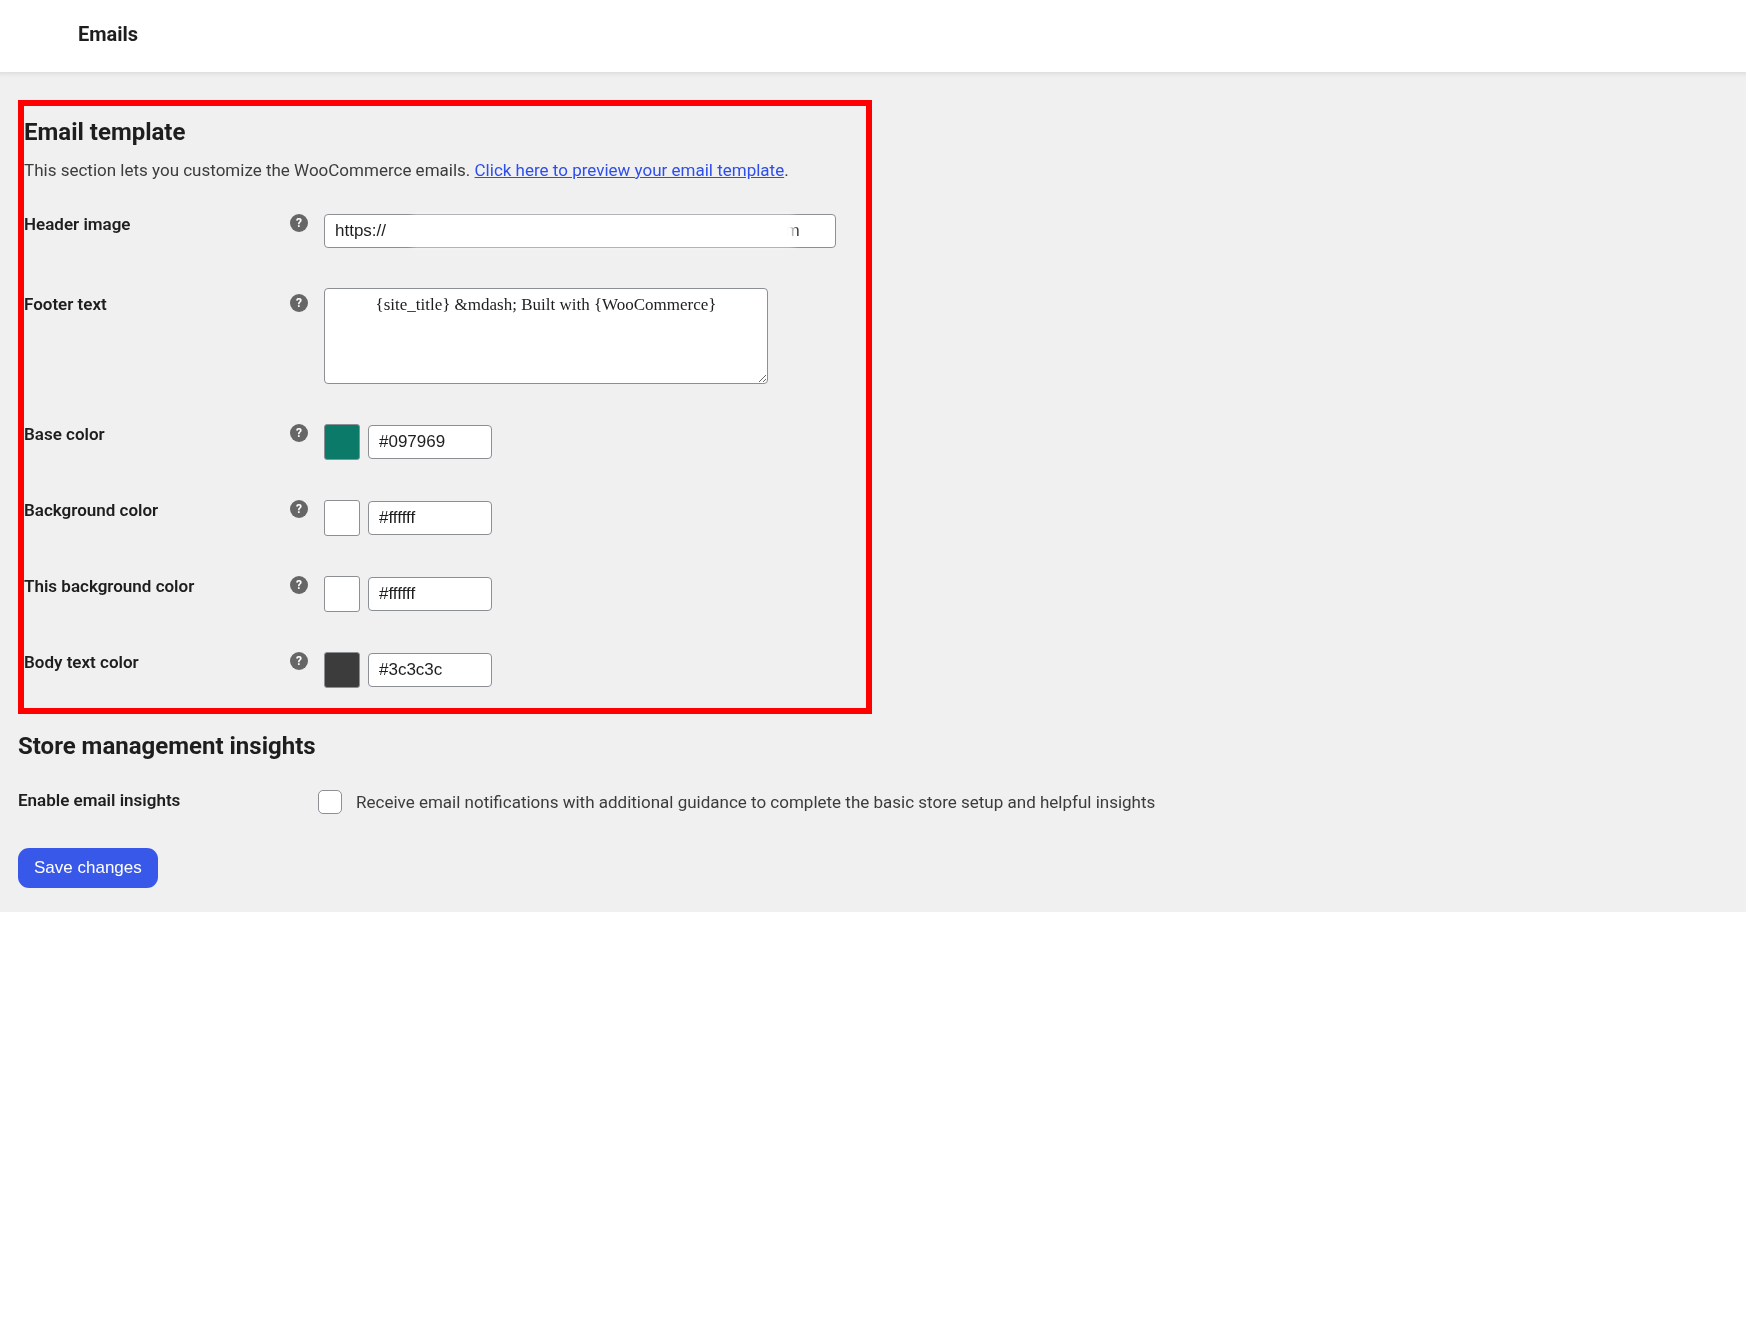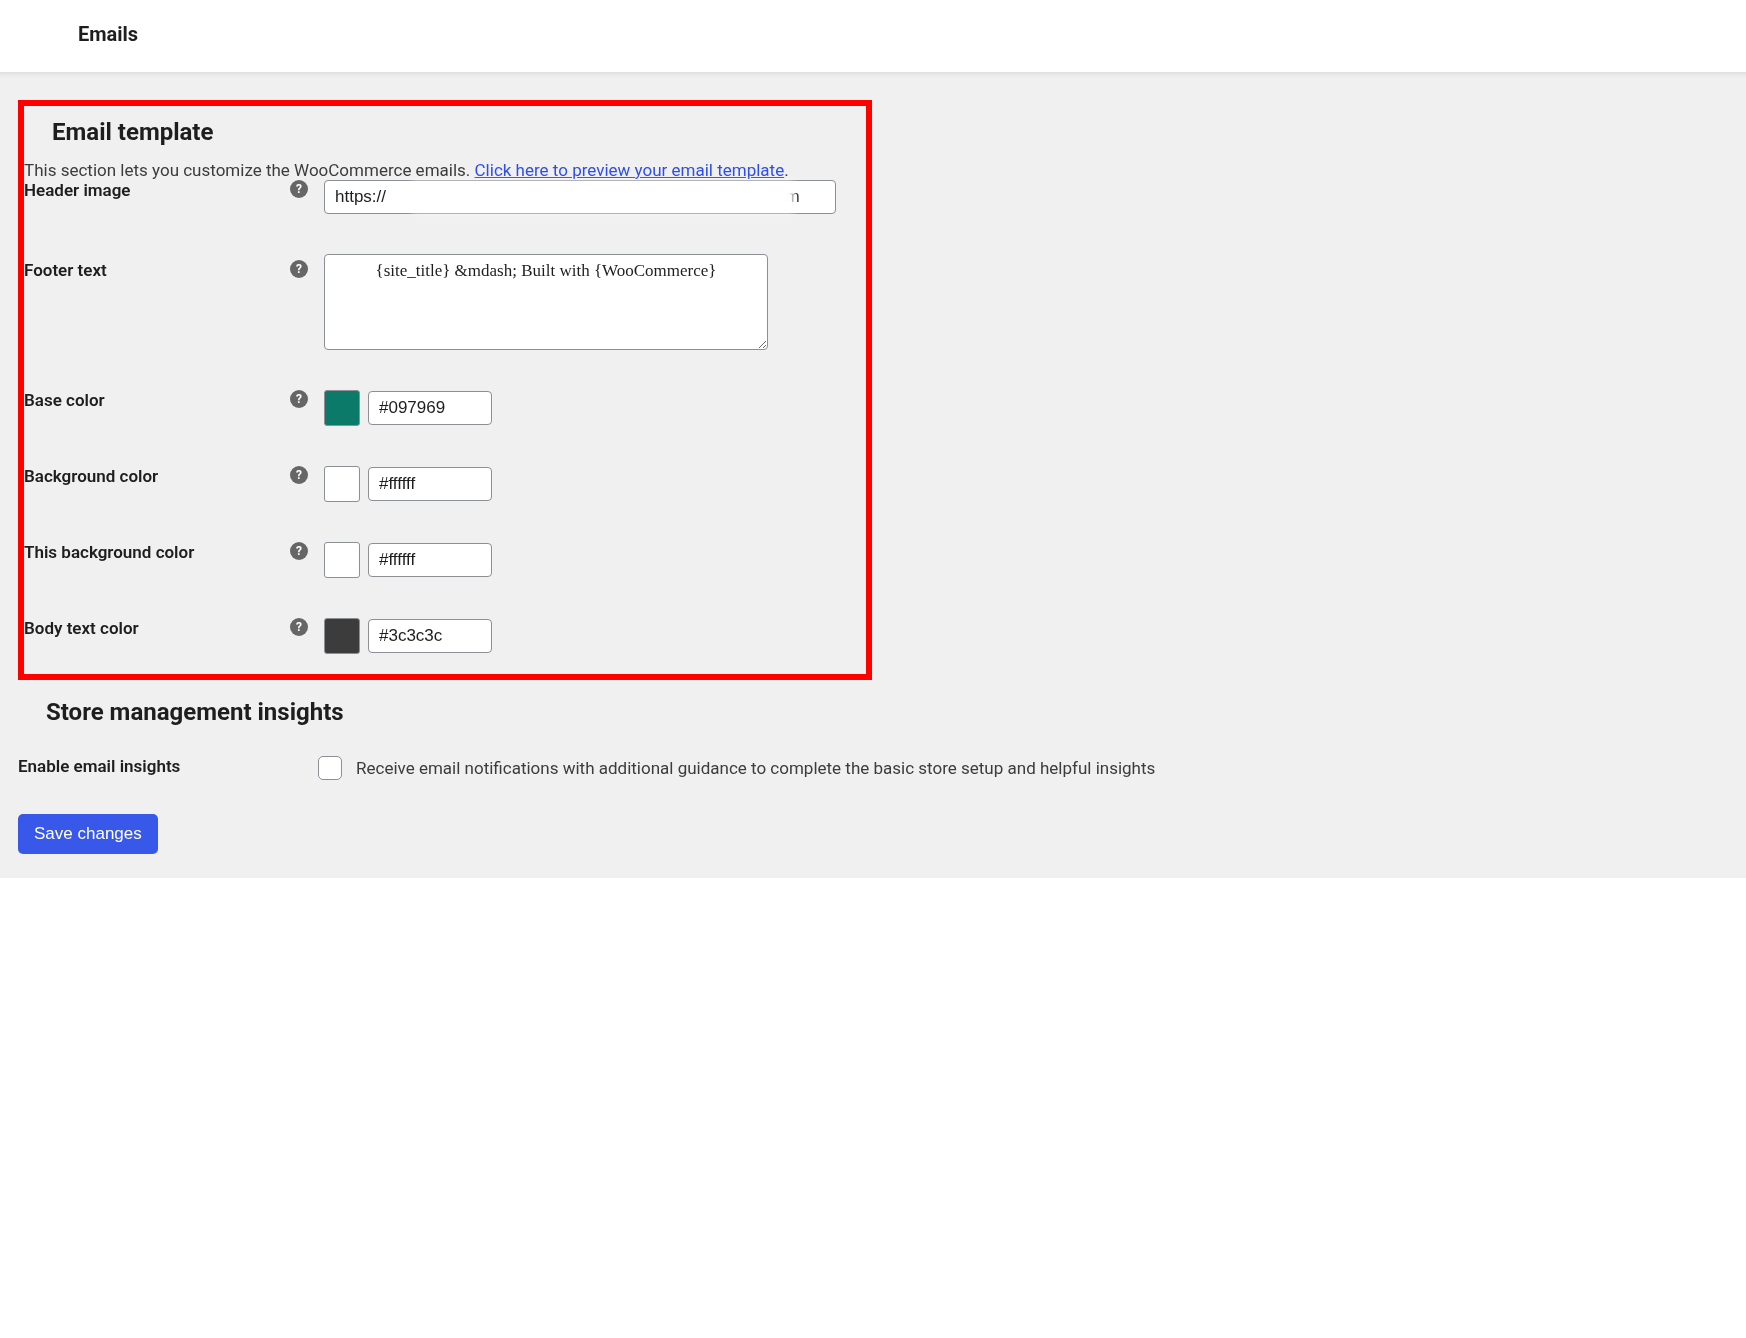--- a/index.html
+++ b/index.html
@@ -6,22 +6,22 @@
     body { font-family: -apple-system, BlinkMacSystemFont, "Segoe UI", Roboto, Helvetica, Arial, sans-serif; background: #fff; color: #1e1e1e; }
 
     .tab-bar { padding: 22px 42px 26px; }
     .tab-bar span { font-size: 20px; font-weight: 700; margin-left: 36px; }
 
     .panel { background: #f0f0f1; padding: 28px 18px 24px; box-shadow: inset 0 6px 6px -6px rgba(0,0,0,.15); }
 
     .highlight-box { border: 6px solid #ff0000; padding: 12px 0 20px 0; margin-bottom: 18px; width: 854px; }
     .highlight-box > * { padding-left: 0; }
 
-    h2.section-title { font-size: 24px; font-weight: 700; margin: 0 0 14px 0; padding-left: 28px; }
-    .section-desc { font-size: 17px; color: #3c3c3c; }
+    h2.section-title { font-size: 24px; font-weight: 700; margin: 0 0 14px 0; }
+    .section-desc { font-size: 17px; color: #3c3c3c; margin-bottom: 34px; }
     .section-desc a { color: #2e4eeb; text-decoration: underline; }
 
     .form-row { display: flex; align-items: flex-start; margin-bottom: 40px; }
     .form-row:last-child { margin-bottom: 0; }
 
     .form-label-col { width: 300px; display: flex; align-items: flex-start; justify-content: space-between; padding-right: 16px; }
     .form-label { font-size: 17px; font-weight: 600; color: #1e1e1e; }
 
     .help-icon { width: 18px; height: 18px; border-radius: 50%; background: #666; color: #fff; display: inline-flex; align-items: center; justify-content: center; font-size: 12px; font-weight: 700; flex-shrink: 0; cursor: help; }
 
@@ -34,21 +34,21 @@
     input.header-url { width: 512px; }
     textarea.footer { width: 444px; height: 96px; resize: both; font-family: Liberation Serif, serif; text-align: center; }
     input.color-text { width: 124px; }
 
     .swatch { width: 36px; height: 36px; border: 1px solid #8c8f94; border-radius: 3px; }
 
     .checkbox-row { display: flex; align-items: center; gap: 14px; }
     .wc-checkbox { width: 24px; height: 24px; border: 1px solid #8c8f94; border-radius: 5px; background: #fff; }
     .checkbox-label { font-size: 17px; color: #3c3c3c; }
 
-    .save-btn { margin-top: 34px; background: #3858e9; color: #fff; border: none; border-radius: 5px; padding: 10px 16px; font-size: 17px; cursor: pointer; }
+    .save-btn { margin-top: 34px; background: #3858e9; color: #fff; border: none; border-radius: 11px; padding: 10px 16px; font-size: 17px; cursor: pointer; }
 
     
     .blur-mid { position: relative; }
     .blur-mid .blur { position: absolute; top: 2px; bottom: 2px; left: 88px; right: 72px; background: #fff; filter: blur(3px); }
   </style>
 </head>
 <body>
 
 <div class="tab-bar">
   <span>Emails</span>

